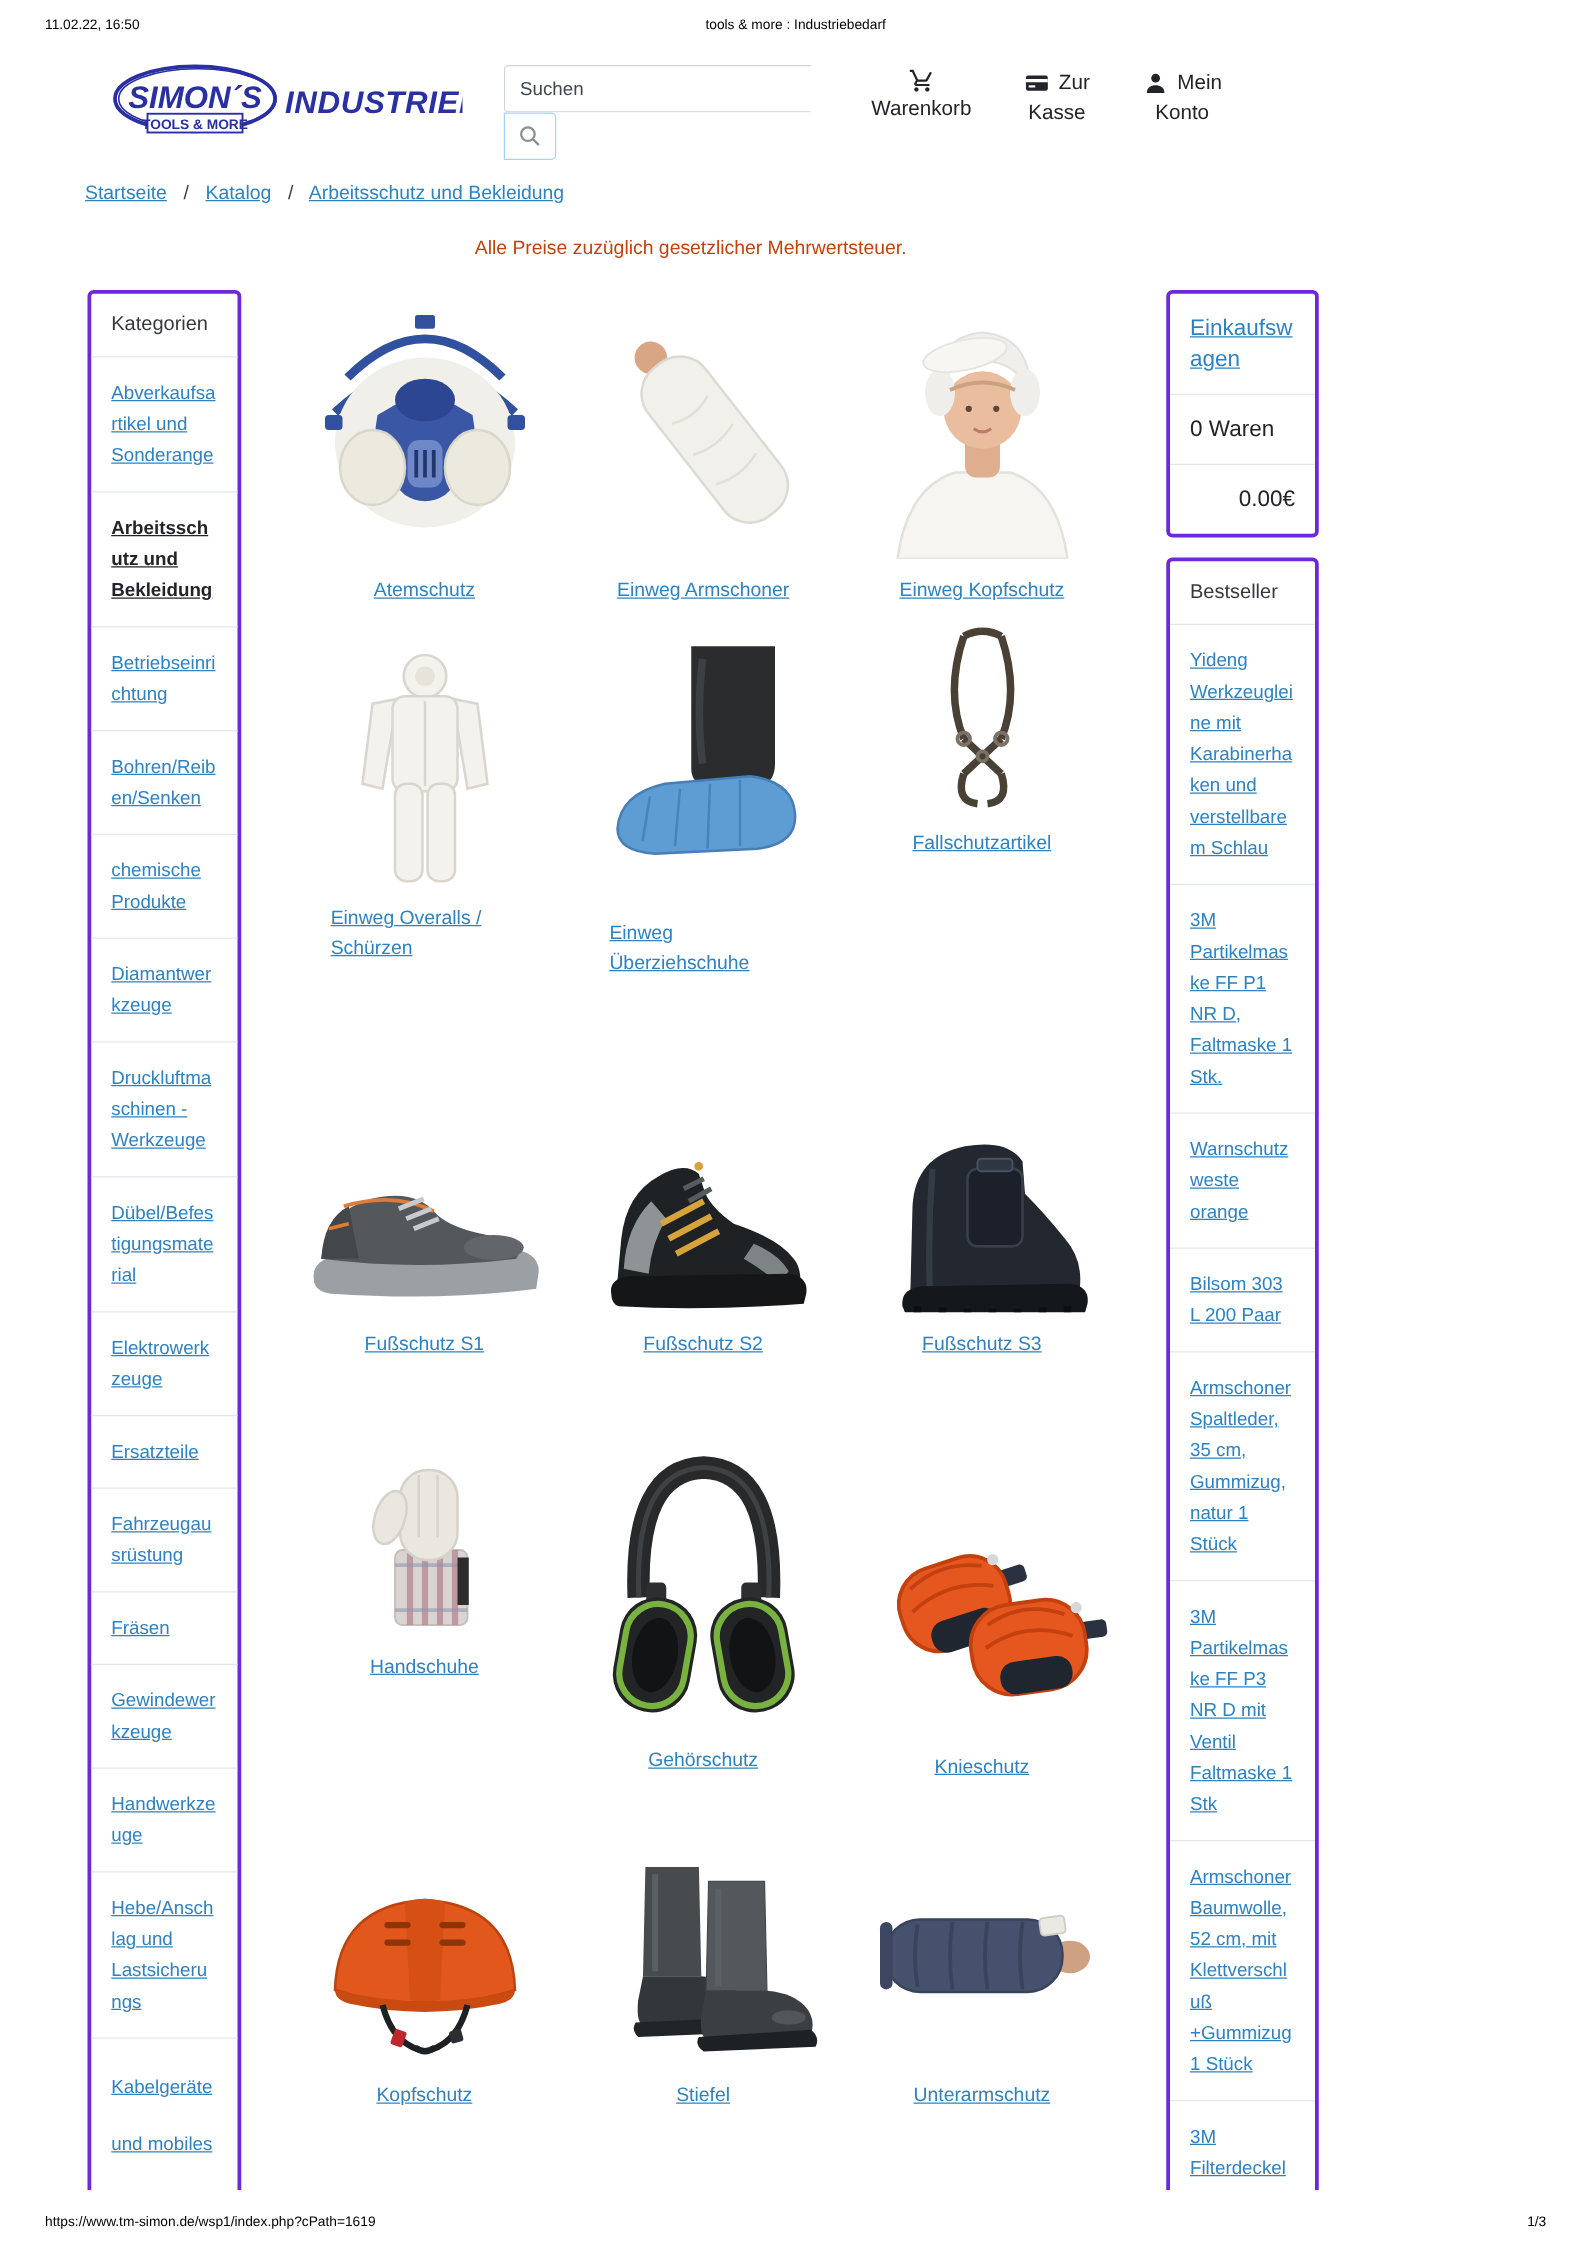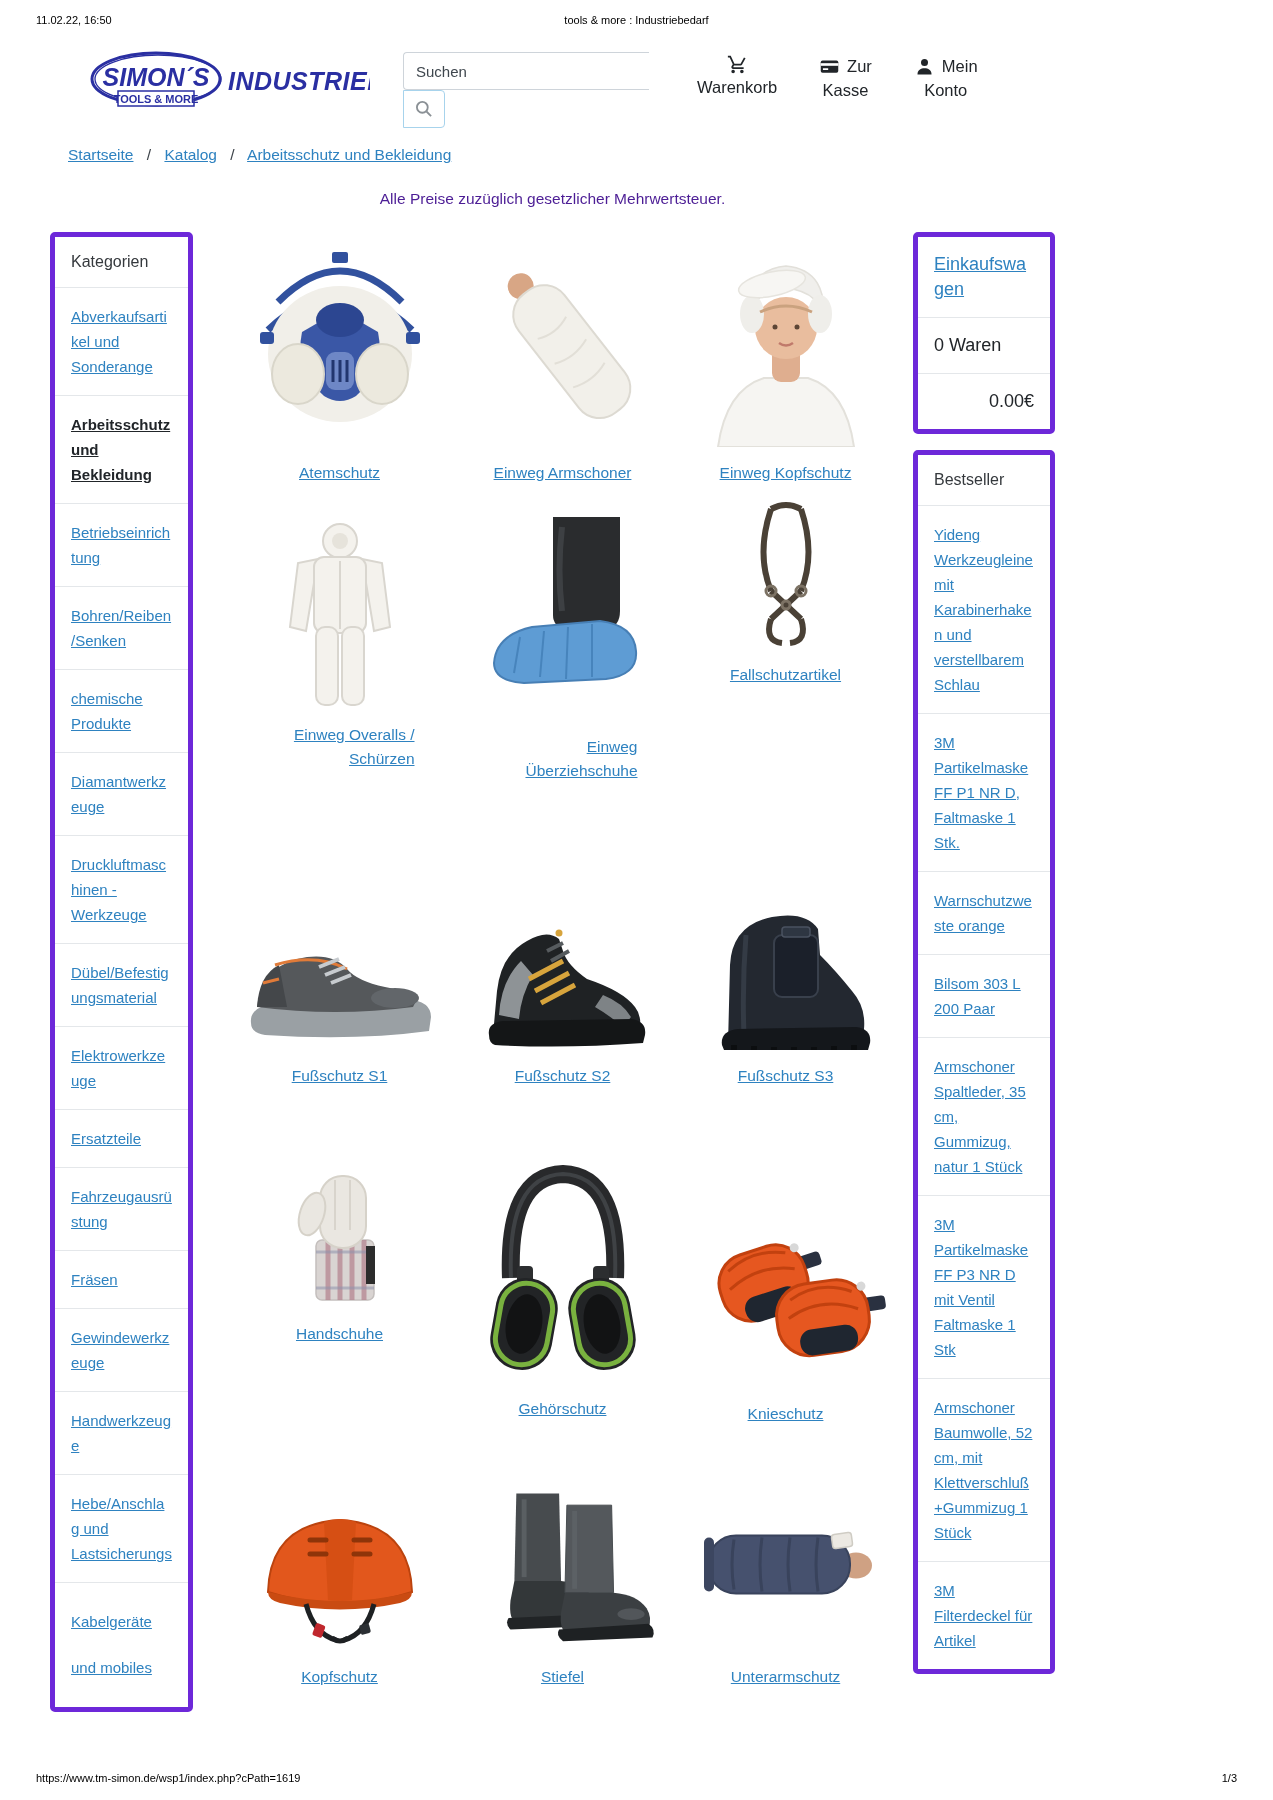--- a/index.html
+++ b/index.html
@@ -21,40 +21,40 @@
   .search button{width:42px;height:38px;box-sizing:border-box;background:#fff;border:1px solid #a7d3ec;
     border-radius:0 4px 4px 0;display:flex;align-items:center;justify-content:center;cursor:pointer;}
   .top-nav{margin-left:48px;margin-top:6px;display:flex;gap:42px;font-size:16.5px;color:#212529;}
   .nav-item{display:flex;flex-direction:column;align-items:center;line-height:24px;cursor:pointer;white-space:nowrap;}
   .nav-top{display:flex;align-items:center;gap:7px;}
   .nav-icon{width:21px;height:21px;fill:#212529;}
   
   .breadcrumb{margin:18px 0 0 68px;font-size:15.5px;}
   .breadcrumb a{color:#2e82c0;text-decoration:underline;margin-right:9px;cursor:pointer;}
   .breadcrumb .sep{color:#3c4248;margin-right:9px;}
-  .notice{width:1005px;margin:26px 0 0 50px;text-align:center;font-size:15.5px;color:#4c1d95;}
+  .notice{width:1005px;margin:26px 0 0 50px;text-align:center;font-size:15.5px;color:#c2410c;}
   
   .layout{display:flex;align-items:flex-start;width:1005px;margin:24px 0 0 50px;}
   .cats{width:143px;flex:none;}
   .main{width:670px;flex:none;margin-left:35px;margin-right:15px;}
   .side{width:142px;flex:none;}
-  .card{border:5px solid #6d28d9;border-radius:5px;background:#fff;box-sizing:border-box;}
+  .card{border:3px solid #6d28d9;border-radius:5px;background:#fff;box-sizing:border-box;margin-left:20px;}
   .card-head{padding:16px;font-size:16px;color:#35393d;border-bottom:1px solid #e4e7ea;}
   .cat-item,.best-item{display:block;padding:16px;font-size:15px;line-height:25px;color:#2e82c0;
     text-decoration:underline;border-bottom:1px solid #e4e7ea;overflow-wrap:anywhere;cursor:pointer;}
   .cat-item:last-child,.best-item:last-child{border-bottom:none;}
   .cat-item.active{color:#212529;font-weight:700;}
   .cat-item.pad-extra{}
   .cat-item.gap-lines{line-height:46px;}
   
   .grid-row{display:flex;}
   .row1{margin-bottom:14px;} .row2{margin-bottom:112px;} .row3{margin-bottom:60px;} .row4{margin-bottom:50px;}
   .cell{width:223px;display:flex;flex-direction:column;align-items:center;}
   .plabel{margin-top:14px;font-size:15.5px;line-height:24px;color:#2e82c0;text-decoration:underline;
-    text-align:right;max-width:150px;cursor:pointer;}
+    text-align:left;max-width:150px;cursor:pointer;}
   .offset-top{margin-top:40px;}
   .offset-top-sm{margin-top:12px;}
   
   .side-cell{padding:15px 16px;font-size:18px;line-height:25px;border-bottom:1px solid #e4e7ea;color:#212529;}
   .side-cell:last-child{border-bottom:none;}
   .side-cell.link{color:#2e82c0;text-decoration:underline;display:block;overflow-wrap:anywhere;cursor:pointer;}
   .side-cell.right{text-align:right;}
   .best{margin-top:16px;}
   .print-footer{position:absolute;left:36px;right:36px;bottom:16px;display:flex;
     justify-content:space-between;font-size:11px;color:#000;}

